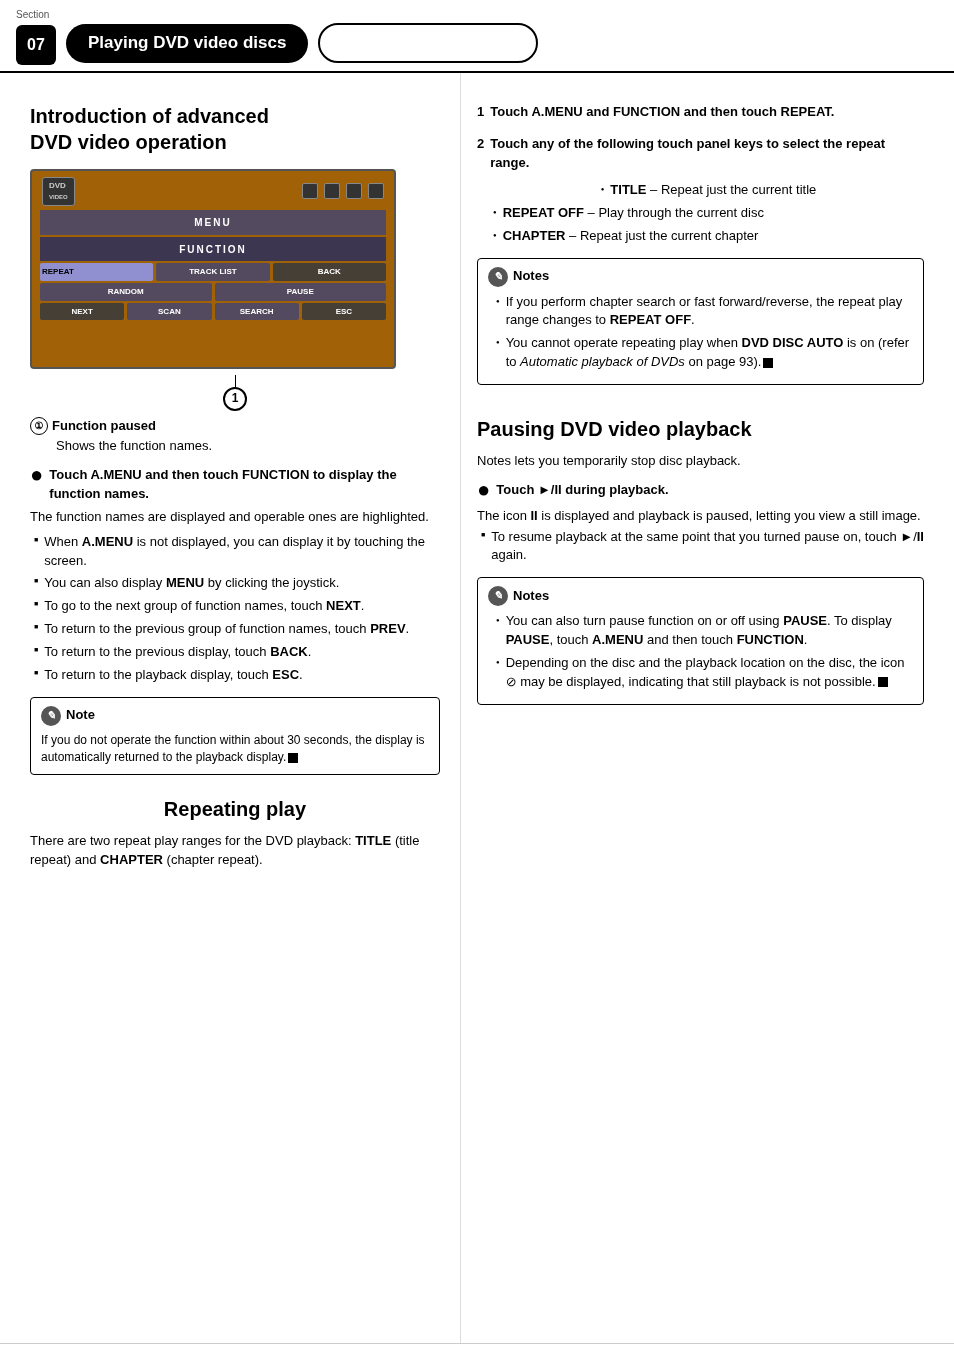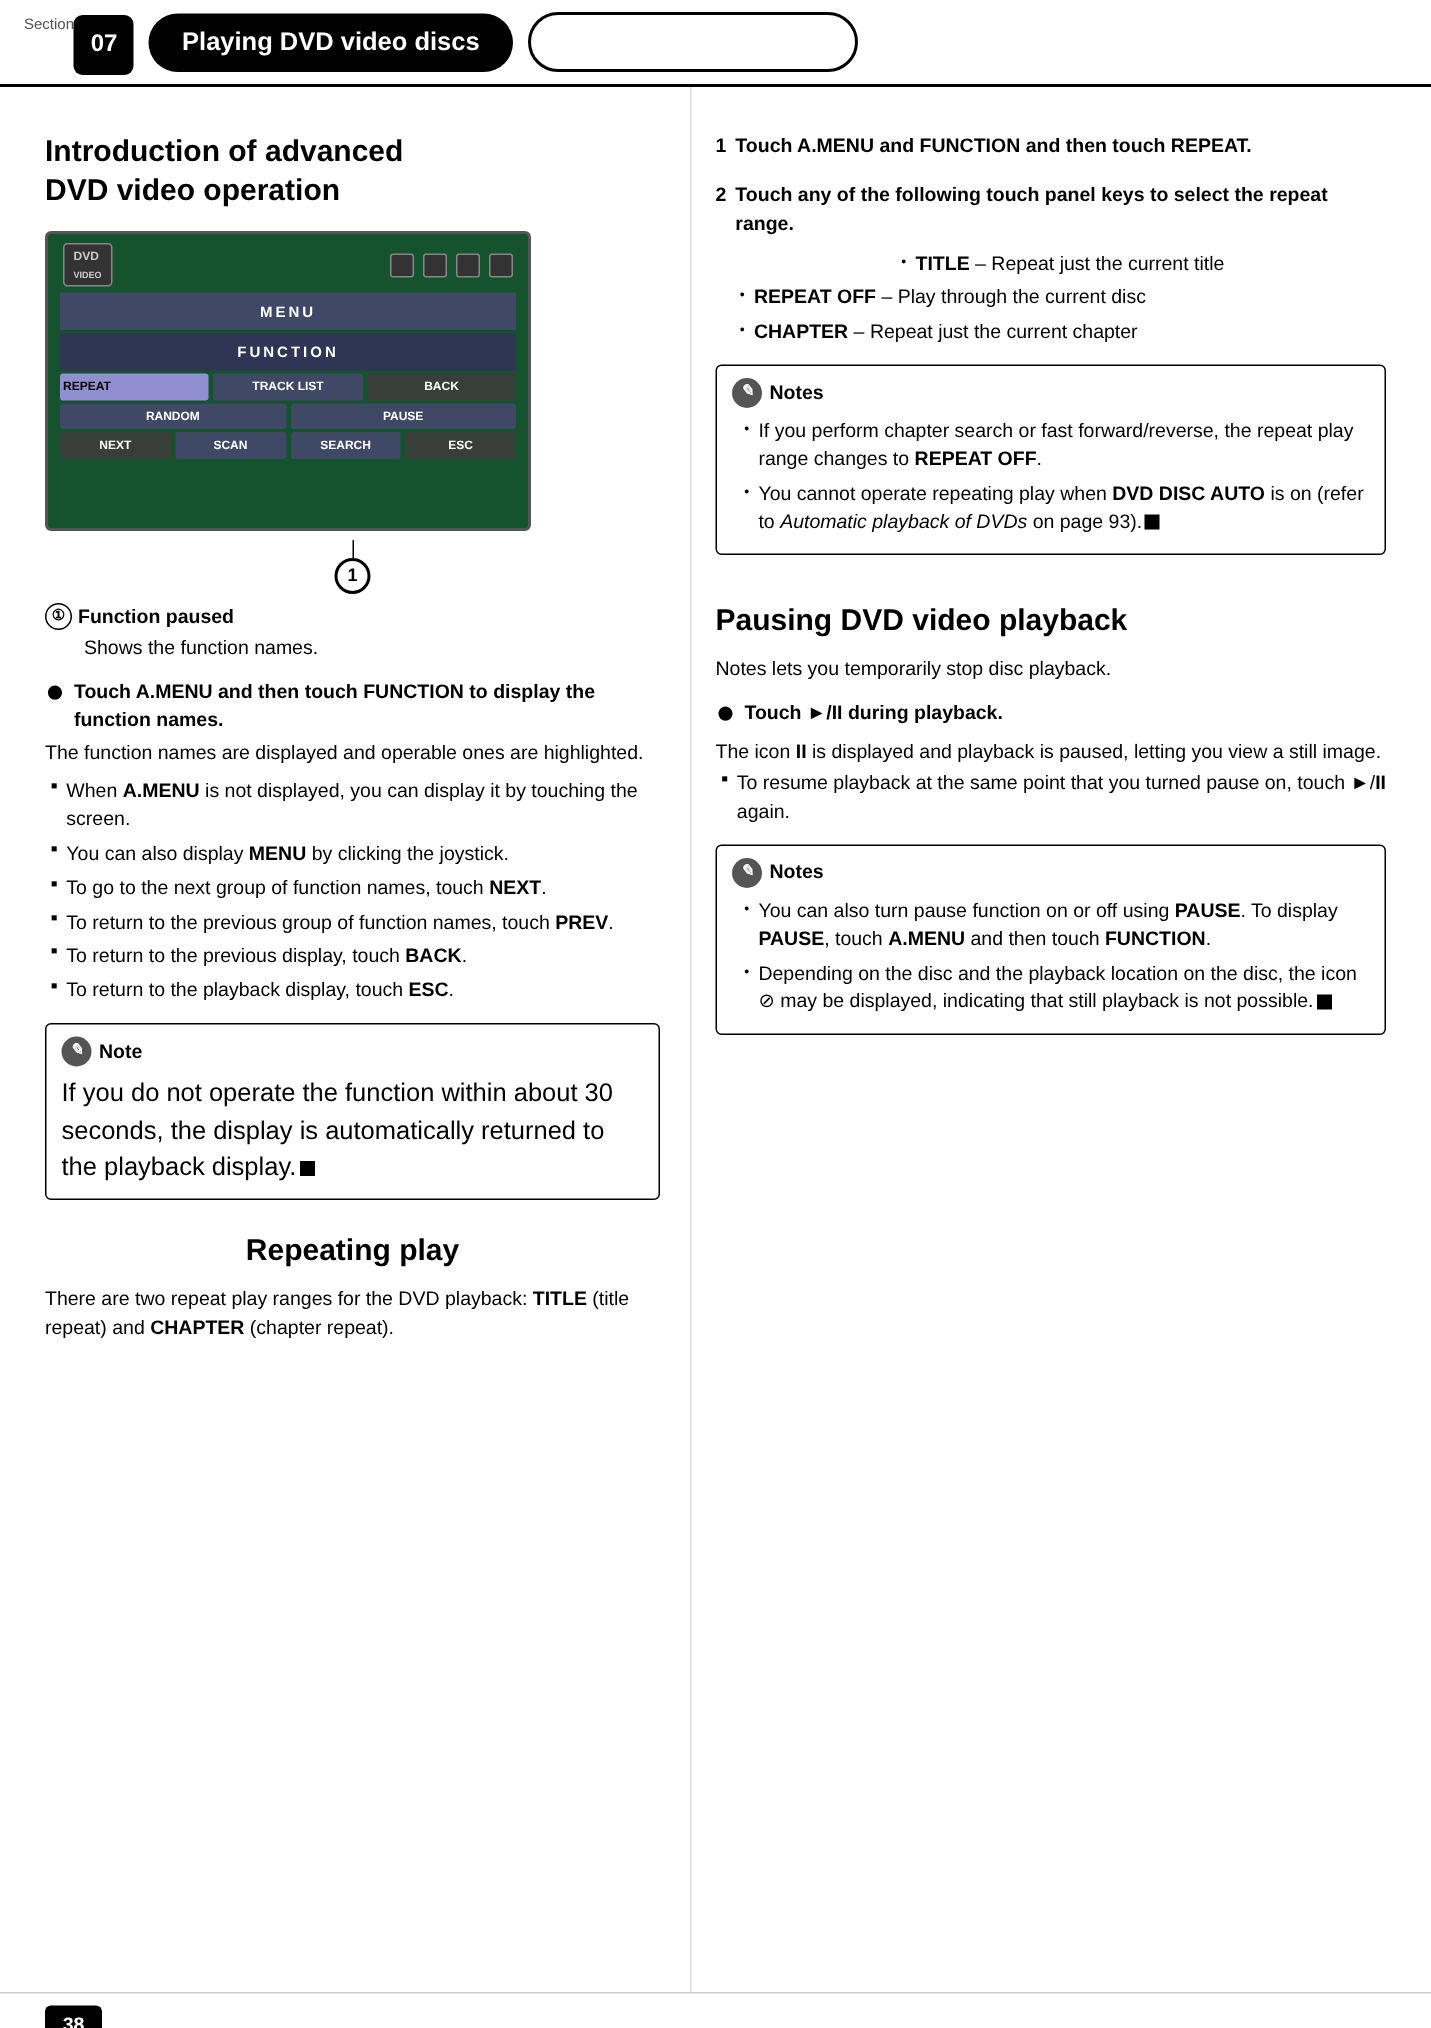--- a/index.html
+++ b/index.html
@@ -141,39 +141,39 @@
       background: #000;
       margin-left: 2px;
       vertical-align: middle;
     }
   </style>
 </head>
 <body>
 
 <div style="position:relative; padding-top: 0;">
   <div style="display:flex; align-items:flex-end; padding: 8px 16px 6px 16px; border-bottom: 2px solid #000; gap: 10px;">
-    <div style="display:flex; flex-direction:row; align-items:flex-start;">
+    <div style="display:flex; flex-direction:column; align-items:flex-start;">
       <span style="font-size:10px; color:#555; margin-bottom:2px;">Section</span>
       <div style="background:#000; color:#fff; font-weight:bold; font-size:16px; width:40px; height:40px; border-radius:6px; display:flex; align-items:center; justify-content:center;">07</div>
     </div>
     <div style="background:#000; color:#fff; font-weight:bold; font-size:17px; padding:7px 22px; border-radius:22px; margin-bottom:2px;">Playing DVD video discs</div>
     <div style="border:2px solid #000; border-radius:30px; width:220px; height:40px; margin-bottom:2px;"></div>
   </div>
 </div>
 
 <div class="two-col" style="position:relative; min-height:1270px;">
 
   <div class="left-col">
 
     <h2 class="section-heading" style="margin-top:10px;">
       <span>Introduction of advanced</span><br>
       <span>DVD video operation</span>
     </h2>
 
-    <div class="dvd-screen" style="width:324px; height:200px; background:#14532d; border:2px solid #555; border-radius:4px; position:relative; overflow:hidden; margin-bottom:6px;">
+    <div class="dvd-screen" style="width:366px; height:200px; background:#a16207; border:2px solid #555; border-radius:4px; position:relative; overflow:hidden; margin-bottom:6px;">
 
       <div style="display:flex; align-items:center; justify-content:space-between; padding:6px 10px 2px 10px;">
         <div style="background:#333; border:1px solid #888; color:#ccc; font-size:8px; font-weight:bold; padding:2px 6px; border-radius:3px;">DVD<br><span style="font-size:6px;">VIDEO</span></div>
         <div style="display:flex; gap:6px;">
           <div style="width:16px;height:16px;border:1px solid #888;border-radius:2px;background:#333;"></div>
           <div style="width:16px;height:16px;border:1px solid #888;border-radius:2px;background:#333;"></div>
           <div style="width:16px;height:16px;border:1px solid #888;border-radius:2px;background:#333;"></div>
           <div style="width:16px;height:16px;border:1px solid #888;border-radius:2px;background:#333;"></div>
         </div>
       </div>
@@ -241,21 +241,21 @@
     </div>
     <div class="sq-bullet" style="font-size:13px;">
       <span>To return to the playback display, touch <strong>ESC</strong>.</span>
     </div>
 
     <div class="note-box" style="margin-top:12px;">
       <div class="note-title">
         <div class="note-icon">✎</div>
         <span>Note</span>
       </div>
-      <p style="font-size:17px; margin:0;">
+      <p style="font-size:12px; margin:0;">
         If you do not operate the function within about 30 seconds, the display is automatically returned to the playback display.<span class="inline-stop"></span>
       </p>
     </div>
 
     <h2 style="font-size:20px; font-weight:bold; margin-top:20px; margin-bottom:8px;text-align:center;">Repeating play</h2>
     <p style="font-size:13px;">
       There are two repeat play ranges for the DVD playback: <strong>TITLE</strong> (title repeat) and <strong>CHAPTER</strong> (chapter repeat).
     </p>
 
   </div>

